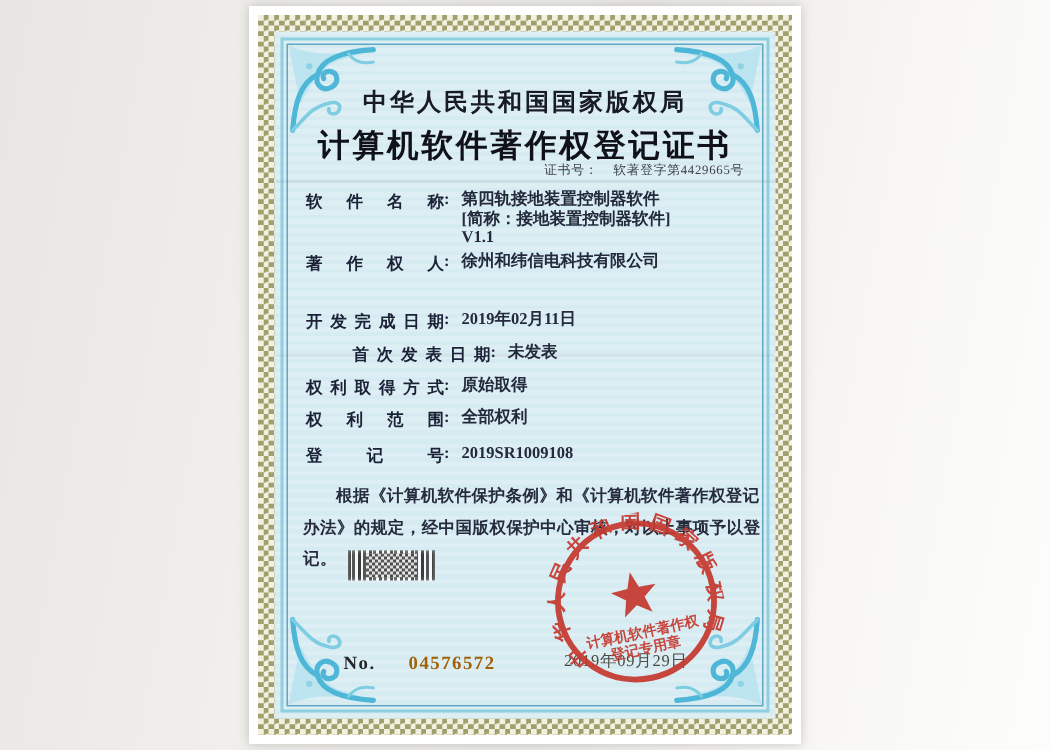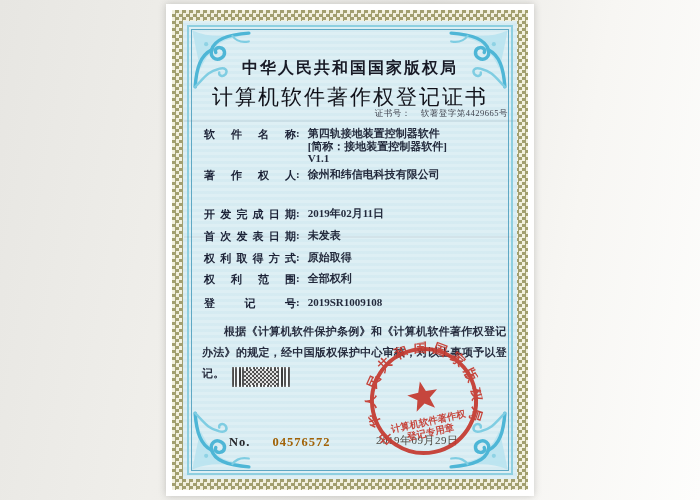--- a/index.html
+++ b/index.html
@@ -38,35 +38,35 @@
     color:rgba(255,255,255,.65);font-size:15px;font-weight:bold;
     display:flex;align-items:center;justify-content:center;letter-spacing:1px;
     text-shadow:0 0 2px rgba(160,205,220,.4);
   }
   .t1{
     position:absolute;left:0;top:54px;width:100%;text-align:center;
     font-size:16px;font-weight:bold;letter-spacing:2px;color:#181a26;
   }
   .t2{
     position:absolute;left:0;top:79px;width:100%;text-align:center;
-    font-size:21px;font-weight:normal;letter-spacing:2px;color:#101119;
+    font-size:21px;font-weight:bold;letter-spacing:2px;color:#101119;
   }
   .certno{
-    position:absolute;right:26px;top:104px;font-size:8.5px;color:#3c3f4a;letter-spacing:.5px;
+    position:absolute;right:38px;top:104px;font-size:8.5px;color:#3c3f4a;letter-spacing:.5px;
   }
   .certno .gap{display:inline-block;width:10px;}
   .frow{position:absolute;left:38px;font-size:11px;color:#1e2538;}
   .flabel{
     display:inline-block;width:92px;font-weight:bold;
     text-align:justify;text-align-last:justify;vertical-align:top;color:#1b2136;
   }
   .fcolon{font-weight:bold;margin-right:8px;}
   .fval{display:inline-block;vertical-align:top;font-weight:600;color:#232a3c;line-height:12.5px;}
   .fval .vline{display:block;}
-  .r1{top:123px;} .r2{top:164px;} .r3{top:203px;} .r4{top:225px;}
+  .r1{top:123px;} .r2{top:164px;} .r3{top:203px;} .r4{top:225px;margin-left:31px;}
   .r5{top:247px;} .r6{top:268px;} .r7{top:292px;}
   .statement{
     position:absolute;left:36px;top:317px;width:306px;
     font-size:11px;line-height:21px;text-indent:2em;color:#262c3e;font-weight:600;
     letter-spacing:.3px;
   }
   .barcode{
     position:absolute;left:66px;top:363px;width:58px;height:20px;
     background:
       repeating-linear-gradient(90deg,#3c3c3c 0 2px,rgba(255,255,255,.75) 2px 3px,#555 3px 5px,rgba(255,255,255,.7) 5px 7px);

